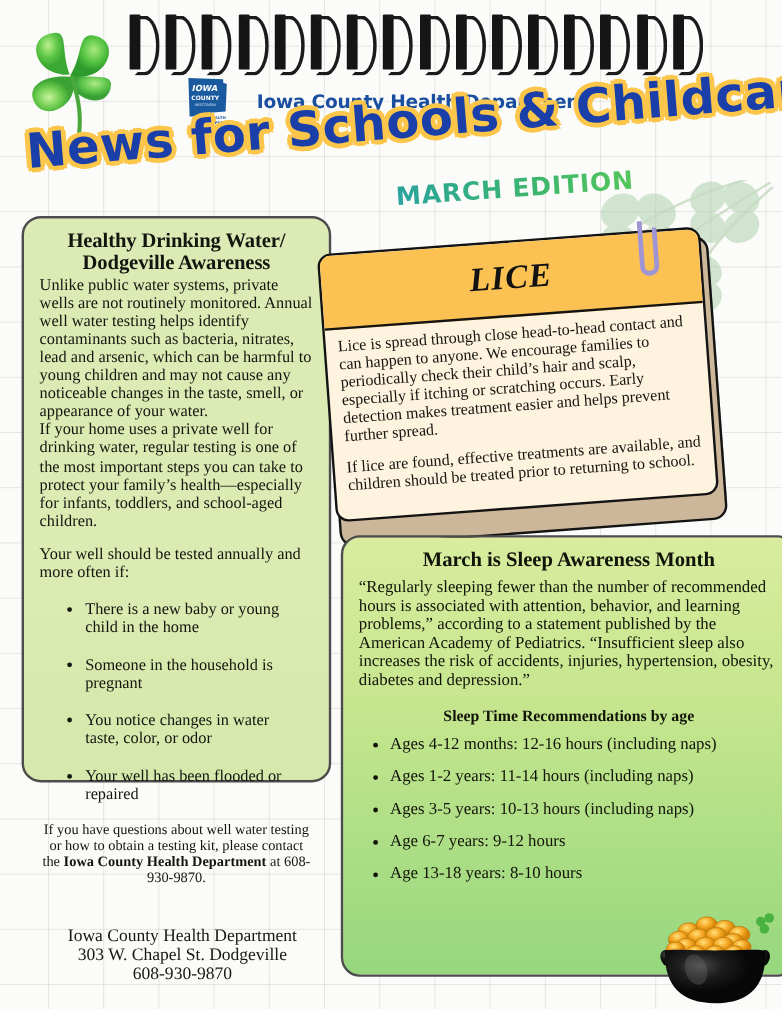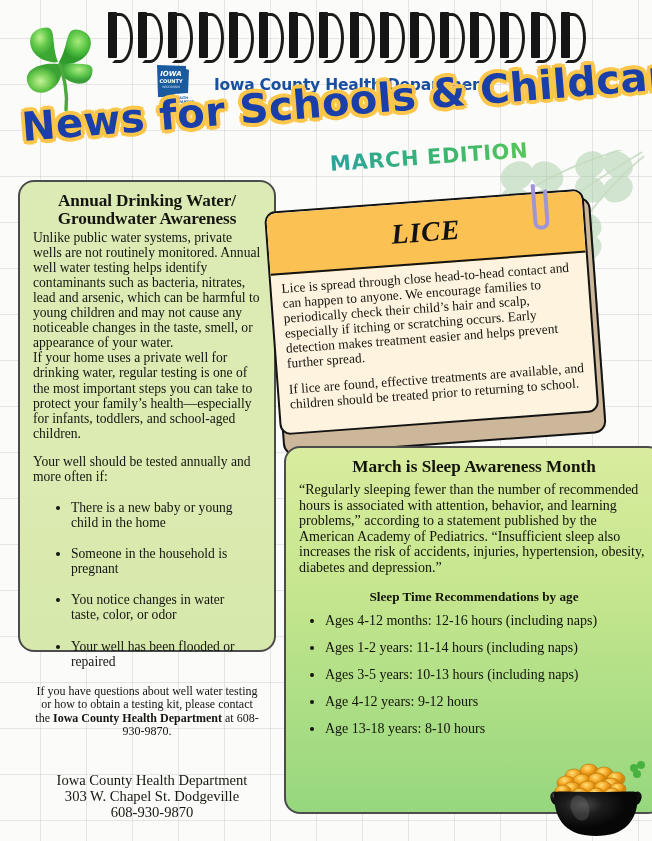--- a/index.html
+++ b/index.html
@@ -242,21 +242,21 @@
       </g>
     </svg>
   </div>
 
   <div class="title-wrap">
     <div class="big-title">News for Schools &amp; Childcare</div>
   </div>
   <div class="edition">MARCH EDITION</div>
 
   <div class="card-left">
-    <h2>Annual Drinking Water/ Groundwater Awareness</h2>
+    <h2>Healthy Drinking Water/ Dodgeville Awareness</h2>
     <p>Unlike public water systems, private wells are not routinely monitored. Annual well water testing helps identify contaminants such as bacteria, nitrates, lead and arsenic, which can be harmful to young children and may not cause any noticeable changes in the taste, smell, or appearance of your water.</p>
     <p>If your home uses a private well for drinking water, regular testing is one of the most important steps you can take to protect your family’s health—especially for infants, toddlers, and school-aged children.</p>
     <p class="gap">Your well should be tested annually and more often if:</p>
     <ul>
       <li>There is a new baby or young child in the home</li>
       <li>Someone in the household is pregnant</li>
       <li>You notice changes in water taste, color, or odor</li>
       <li>Your well has been flooded or repaired</li>
     </ul>
     <div class="contact"><span>If you have questions about well water testing or how to obtain a testing kit, please contact the </span><b>Iowa County Health Department</b><span> at 608-930-9870.</span></div>
@@ -288,21 +288,21 @@
   </div>
 
   <div class="card-sleep">
     <h2>March is Sleep Awareness Month</h2>
     <p>“Regularly sleeping fewer than the number of recommended hours is associated with attention, behavior, and learning problems,” according to a statement published by the American Academy of Pediatrics. “Insufficient sleep also increases the risk of accidents, injuries, hypertension, obesity, diabetes and depression.”</p>
     <div class="sleep-sub">Sleep Time Recommendations by age</div>
     <ul>
       <li>Ages 4-12 months: 12-16 hours (including naps)</li>
       <li>Ages 1-2 years: 11-14 hours (including naps)</li>
       <li>Ages 3-5 years: 10-13 hours (including naps)</li>
-      <li>Age 4-12 years: 9-12 hours</li>
+      <li>Age 6-7 years: 9-12 hours</li>
       <li>Age 13-18 years: 8-10 hours</li>
     </ul>
   </div>
 
   <div class="pot">
     <svg viewBox="0 0 104 86" width="104" height="86">
       <defs>
         <radialGradient id="coin" cx="40%" cy="30%">
           <stop offset="0%" stop-color="#ffe07a"></stop>
             <stop offset="60%" stop-color="#f5a623"></stop>

